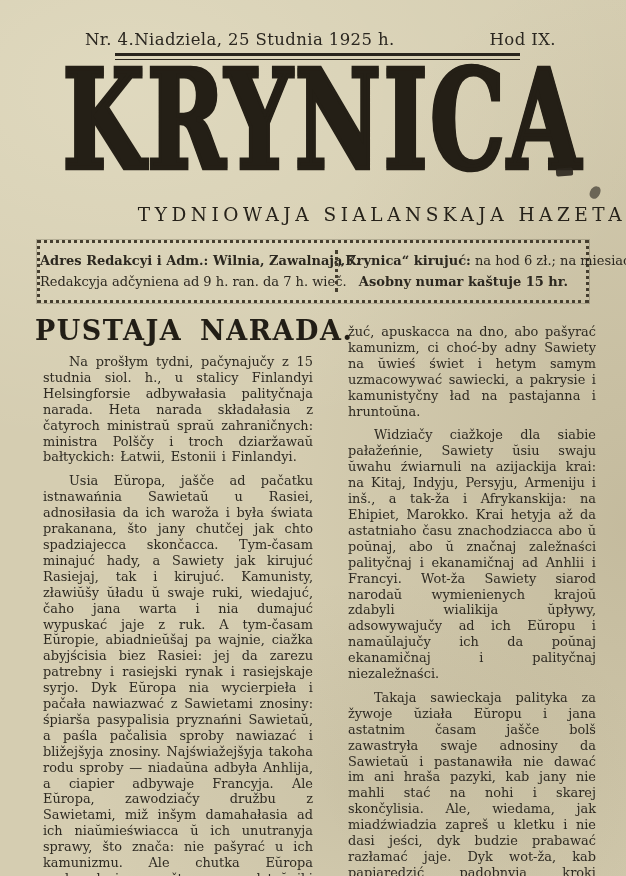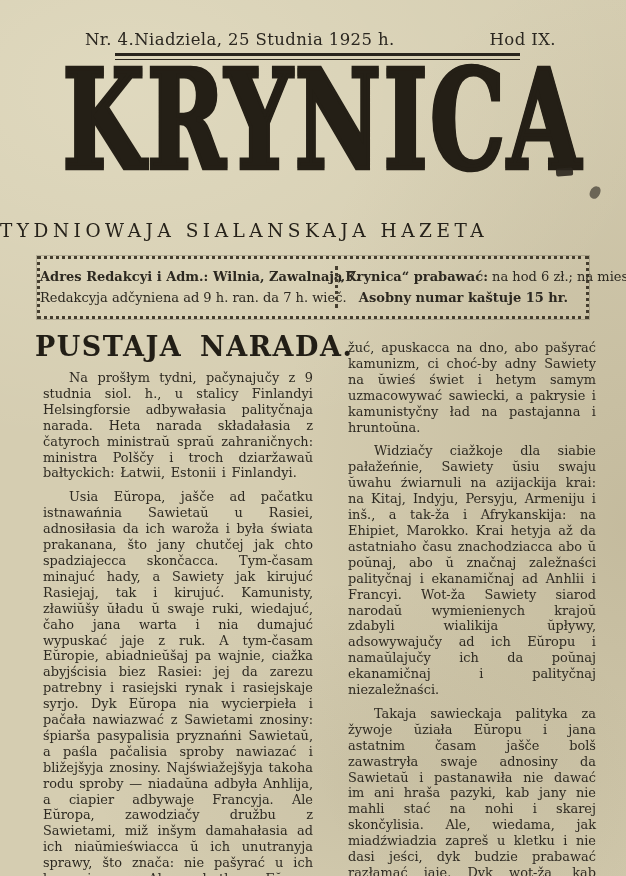--- a/index.html
+++ b/index.html
@@ -34,22 +34,22 @@
     text-align:center;
     font-size:118px;line-height:106px;height:118px;
     font-weight:bold;letter-spacing:3px;
     color:#241f16;
     transform:scale(0.80,1.16);
     transform-origin:50% 60%;
     -webkit-text-stroke:4px #241f16;
     text-shadow:1.5px 0 0 #241f16,-1.5px 0 0 #241f16,0 1.5px 0 #241f16,0 -1.5px 0 #241f16;
   }
   .subtitle{
-    margin-top:32px;
-    text-align:left;
+    margin-top:16px;
+    text-align:right;
     font-size:18.5px;letter-spacing:4.5px;
     color:#26221a;white-space:nowrap;
   }
   
   .infobox{
     margin:15px 37px 0 37px;
     border:3px dotted #453e2f;
     outline:1px solid rgba(69,62,47,.25);
     display:flex;align-items:stretch;
     padding:7px 0 8px 0;
@@ -101,29 +101,29 @@
   <h1 class="masthead">KRYNICA</h1>
   <div class="subtitle">TYDNIOWAJA SIALANSKAJA HAZETA</div>
 
   <div class="infobox">
     <div class="cell c-left">
       <p class="bold">Adres Redakcyi i Adm.: Wilnia, Zawalnaja 7.</p>
       <p>Redakcyja adčyniena ad 9 h. ran. da 7 h. wieč.</p>
     </div>
     <div class="divider"></div>
     <div class="cell c-right">
-      <p><span class="bold">„Krynica“ prabawać:</span> <span>na hod 6 zł.; na miesiac 50 hr.</span></p>
+      <p><span class="bold">„Krynica“ kirujuć:</span> <span>na hod 6 zł.; na miesiac 50 hr.</span></p>
       <p class="bold">Asobny numar kaštuje 15 hr.</p>
     </div>
   </div>
 
   <div class="article">
     <div class="col left">
       <h2 class="headline">PUSTAJA NARADA.</h2>
-      <p>Na prošłym tydni, pačynajučy z 9 studnia siol. h., u stalicy Finlandyi Helsingforsie adbywałasia palityčnaja narada. Heta narada składałasia z čatyroch ministraŭ spraŭ zahraničnych: ministra Polščy i troch dziaržawaŭ bałtyckich: Łatwii, Estonii i Finlandyi.</p>
+      <p>Na prošłym tydni, pačynajučy z 15 studnia siol. h., u stalicy Finlandyi Helsingforsie adbywałasia palityčnaja narada. Heta narada składałasia z čatyroch ministraŭ spraŭ zahraničnych: ministra Polščy i troch dziaržawaŭ bałtyckich: Łatwii, Estonii i Finlandyi.</p>
       <p>Usia Eŭropa, jašče ad pačatku istnawańnia Sawietaŭ u Rasiei, adnosiłasia da ich waroža i była świata prakanana, što jany chutčej jak chto spadziajecca skončacca. Tym-časam minajuć hady, a Sawiety jak kirujuć Rasiejaj, tak i kirujuć. Kamunisty, zławiŭšy ŭładu ŭ swaje ruki, wiedajuć, čaho jana warta i nia dumajuć wypuskać jaje z ruk. A tym-časam Eŭropie, abiadnieŭšaj pa wajnie, ciažka abyjścisia biez Rasiei: jej da zarezu patrebny i rasiejski rynak i rasiejskaje syrjo. Dyk Eŭropa nia wycierpieła i pačała nawiazwać z Sawietami znosiny: śpiarša pasypalisia pryznańni Sawietaŭ, a paśla pačalisia sproby nawiazać i bližejšyja znosiny. Najświažejšyja takoha rodu sproby — niadaŭna adbyła Anhlija, a ciapier adbywaje Francyja. Ale Eŭropa, zawodziačy družbu z Sawietami, miž inšym damahałasia ad ich niaŭmieświacca ŭ ich unutranyja sprawy, što znača: nie pašyrać u ich kamunizmu. Ale chutka Eŭropa prakanałasia, što pradstaŭniki sawieckaj ułady za hranicaj badaj tolki toje i robiać, što arhanizujuć kamunistaŭ i pašyrajuć kamunistyčnuju ahitacyju. A takaja rabota Sawietaŭ zrazumieła, bo adno z dwuch im astajecca: abo zamknucca tolki ŭ Rasiei i pakrysie, jak ka-</p>
     </div>
     <div class="col right">
       <p class="noindent">žuć, apuskacca na dno, abo pašyrać kamunizm, ci choć-by adny Sawiety na ŭwieś świet i hetym samym uzmacowywać sawiecki, a pakrysie i kamunistyčny ład na pastajanna i hruntoŭna.</p>
       <p>Widziačy ciažkoje dla siabie pałažeńnie, Sawiety ŭsiu swaju ŭwahu źwiarnuli na azijackija krai: na Kitaj, Indyju, Persyju, Armeniju i inš., a tak-ža i Afrykanskija: na Ehipiet, Marokko. Krai hetyja až da astatniaho času znachodziacca abo ŭ poŭnaj, abo ŭ značnaj zaležnaści palityčnaj i ekanamičnaj ad Anhlii i Francyi. Wot-ža Sawiety siarod narodaŭ wymienienych krajoŭ zdabyli wialikija ŭpływy, adsowywajučy ad ich Eŭropu i namaŭlajučy ich da poŭnaj ekanamičnaj i palityčnaj niezaležnaści.</p>
       <p>Takaja sawieckaja palityka za žywoje ŭziała Eŭropu i jana astatnim časam jašče bolš zawastryła swaje adnosiny da Sawietaŭ i pastanawiła nie dawać im ani hraša pazyki, kab jany nie mahli stać na nohi i skarej skončylisia. Ale, wiedama, jak miadźwiadzia zapreš u kletku i nie dasi jeści, dyk budzie prabawać razłamać jaje. Dyk wot-ža, kab papiaredzić padobnyja kroki rasiejskaha miadźwiedzia, Eŭropa ŭsio naradžajecca, zbroicca i zbroić dziaržawy susiednija z sawieckaj kletkaj: Polšču, Łatwiju, Estoniju, Finlandyju.</p>
 
     </div>
   </div>
 

